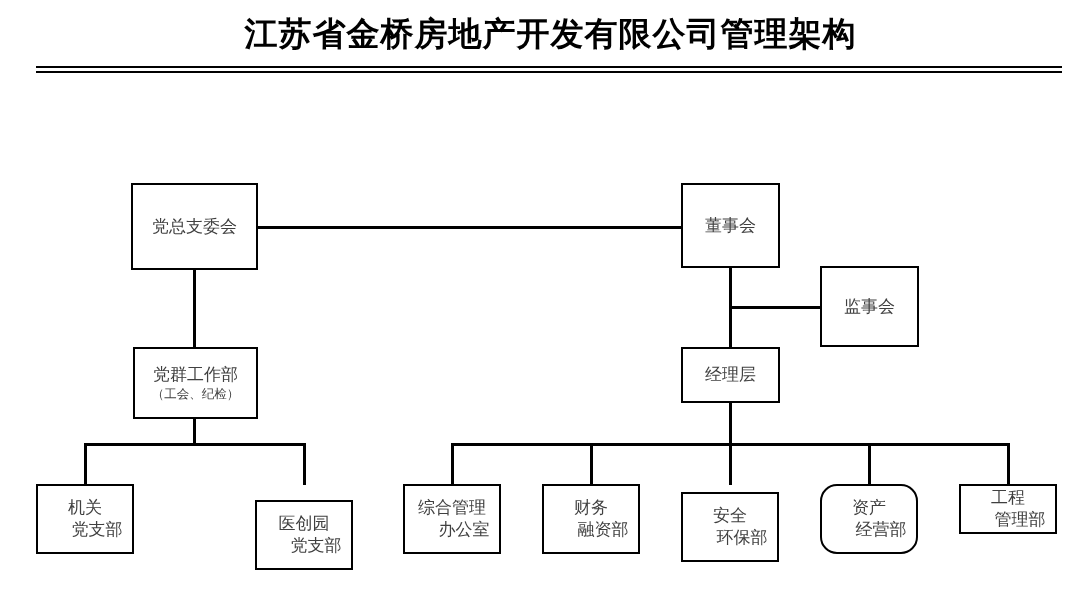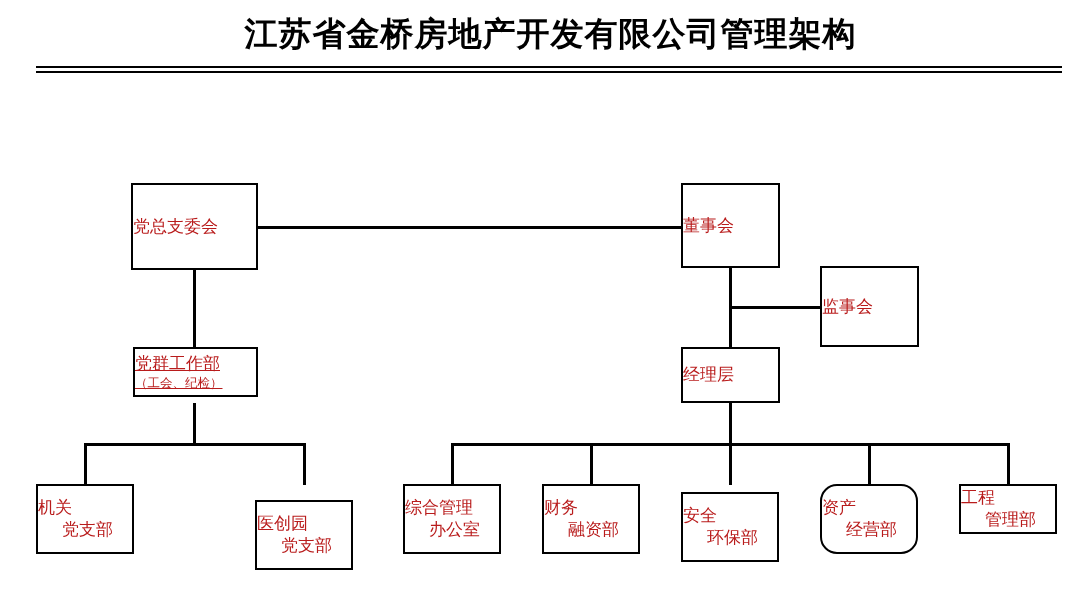--- a/index.html
+++ b/index.html
@@ -39,24 +39,24 @@
   .title-rule.r1 { top: 66px; }
   .title-rule.r2 { top: 71px; }
 
   .node {
     position: absolute;
     box-sizing: border-box;
     border: 2.5px solid #000000;
     background: #ffffff;
     display: flex;
     flex-direction: column;
-    align-items: flex-start;
+    align-items: center;
     justify-content: center;
     text-align: center;
-    color: #b91c1c;
+    color: #404040;
     z-index: 2;
   }
   .node .line1 {
     font-size: 17px;
     line-height: 22px;
     white-space: nowrap;
   }
   .node .line2 {
     font-size: 17px;
     line-height: 22px;
@@ -112,21 +112,21 @@
   </div>
 
   <div class="node" style="left:681px; top:183px; width:99px; height:85px;">
     <span class="line1">董事会</span>
   </div>
 
   <div class="node" style="left:820px; top:266px; width:99px; height:81px;">
     <span class="line1">监事会</span>
   </div>
 
-  <div class="node" style="left:133px; top:347px; width:125px; height:50px;text-decoration:underline;">
+  <div class="node" style="left:133px; top:347px; width:125px; height:72px;">
     <span class="line1">党群工作部</span>
     <span class="sub">（工会、纪检）</span>
   </div>
 
   <div class="node" style="left:681px; top:347px; width:99px; height:56px;">
     <span class="line1">经理层</span>
   </div>
 
   <div class="node" style="left:36px; top:484px; width:98px; height:70px;">
     <span class="line1">机关</span>

